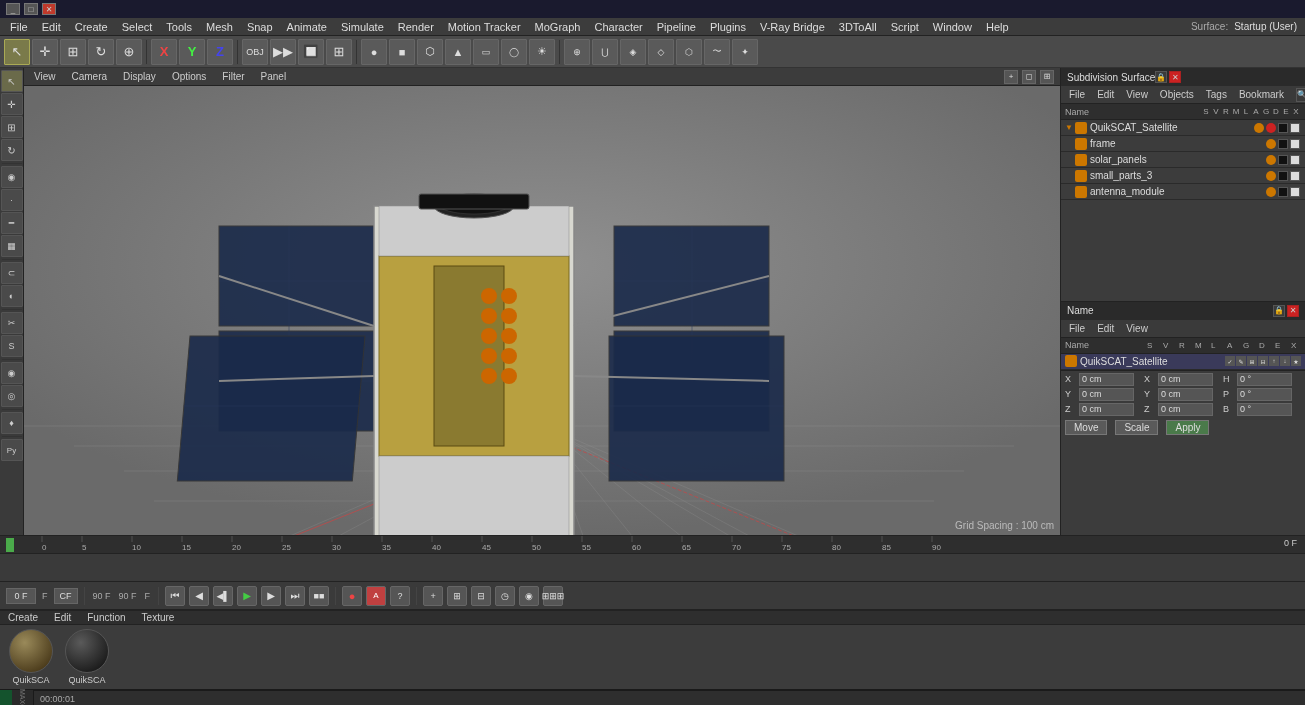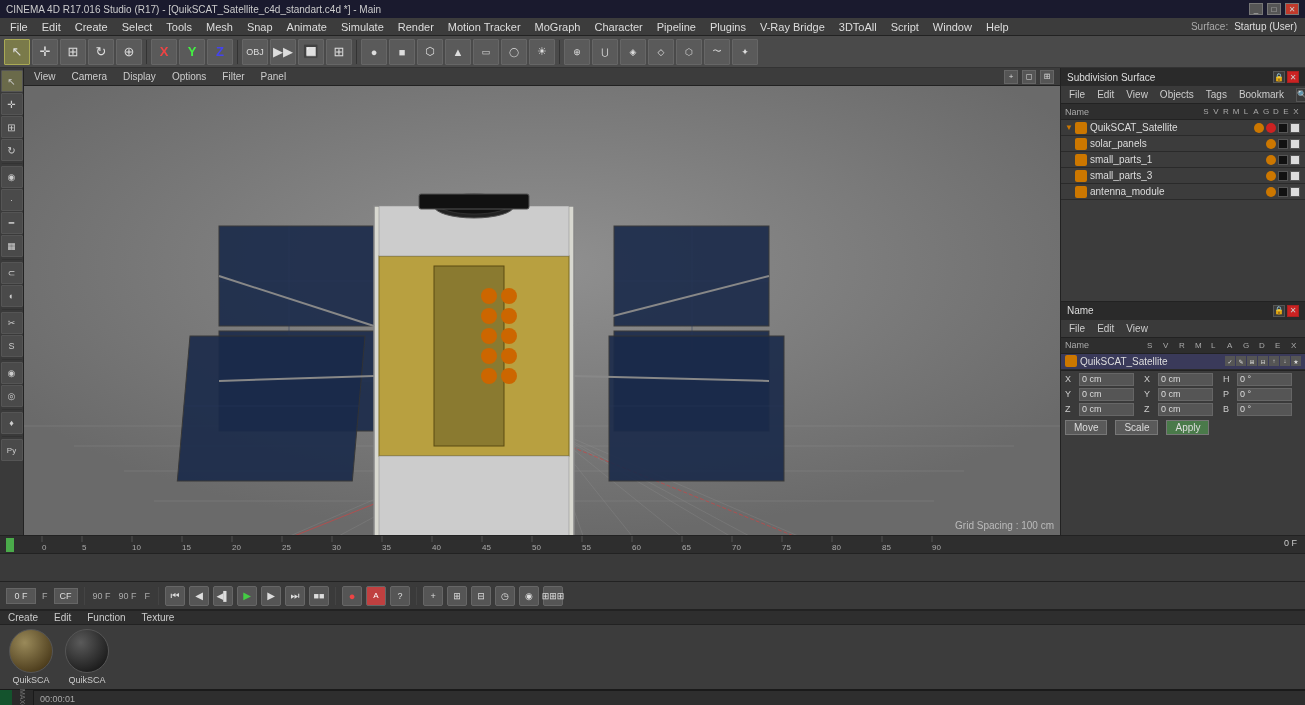--- a/index.html
+++ b/index.html
@@ -80,21 +80,21 @@
     
     #right-panel {
       width: 245px; background: #3c3c3c; display: flex; flex-direction: column; border-left: 1px solid #222;
     }
 
     
     #obj-manager-top {
       height: 50%; border-bottom: 1px solid #222; display: flex; flex-direction: column;
     }
     #obj-manager-header {
-      height: 18px; background: #2a2a2a; display: flex; align-items: center; justify-content: space-between; padding: 0 6px;
+      height: 18px; background: #2a2a2a; display: flex; align-items: center; padding: 0 6px;
       font-size: 10px; color: #ccc;
     }
     #obj-manager-toolbar {
       height: 18px; background: #3a3a3a; display: flex; align-items: center; padding: 0 4px; gap: 4px;
       border-bottom: 1px solid #222;
     }
     .obj-toolbar-btn { font-size: 10px; cursor: pointer; padding: 0 4px; color: #ccc; }
     #obj-manager-col-headers {
       height: 16px; background: #2e2e2e; display: flex; align-items: center; padding: 0 4px;
       border-bottom: 1px solid #222; font-size: 9px; color: #aaa;
@@ -188,21 +188,20 @@
     #maxon-logo {
       width: 22px; writing-mode: vertical-rl; font-size: 8px; color: #888; background: #2a2a2a;
       display: flex; align-items: center; justify-content: center; padding: 4px 0;
       border-right: 1px solid #1a1a1a; flex-shrink: 0;
     }
   </style>
 </head>
 <body>
 
 <div id="title-bar">
-  <span style="font-size:10px;">CINEMA 4D R17.016 Studio (R17) - [QuikSCAT_Satellite_c4d_standart.c4d *] - Main</span>
   <div class="win-controls">
     <div class="win-btn">_</div>
     <div class="win-btn">□</div>
     <div class="win-btn close">✕</div>
   </div>
 </div>
 
 <div id="menu-bar">
   <span class="menu-item">File</span>
   <span class="menu-item">Edit</span>
@@ -462,38 +461,38 @@
         <div class="obj-row" style="background:#3a3a3a;">
           <span style="font-size:8px;color:#cc7700;margin-right:2px;">▼</span>
           <span style="width:12px;height:12px;background:#cc7700;border-radius:2px;margin-right:3px;flex-shrink:0;display:inline-block;"></span>
           <span class="obj-name">QuikSCAT_Satellite</span>
           <span style="width:10px;height:10px;background:#cc7700;border-radius:50%;margin:0 1px;flex-shrink:0;display:inline-block;"></span>
           <span style="width:10px;height:10px;background:#cc2222;border-radius:50%;margin:0 1px;flex-shrink:0;display:inline-block;"></span>
           <span style="width:10px;height:10px;background:#111;border:1px solid #555;margin:0 1px;flex-shrink:0;display:inline-block;"></span>
           <span style="width:10px;height:10px;background:#ddd;border:1px solid #555;margin:0 1px;flex-shrink:0;display:inline-block;"></span>
         </div>
 
+        <div class="obj-row">
+          <span style="width:10px;display:inline-block;"></span>
+          <span style="width:12px;height:12px;background:#cc7700;border-radius:2px;margin-right:3px;flex-shrink:0;display:inline-block;"></span>
+          <span class="obj-name">frame</span>
+          <span style="width:10px;height:10px;background:#cc7700;border-radius:50%;margin:0 1px;flex-shrink:0;display:inline-block;"></span>
+          <span style="width:10px;height:10px;background:#111;border:1px solid #555;margin:0 1px;flex-shrink:0;display:inline-block;"></span>
+          <span style="width:10px;height:10px;background:#ddd;border:1px solid #555;margin:0 1px;flex-shrink:0;display:inline-block;"></span>
+        </div>
 
         <div class="obj-row">
           <span style="width:10px;display:inline-block;"></span>
           <span style="width:12px;height:12px;background:#cc7700;border-radius:2px;margin-right:3px;flex-shrink:0;display:inline-block;"></span>
           <span class="obj-name">solar_panels</span>
           <span style="width:10px;height:10px;background:#cc7700;border-radius:50%;margin:0 1px;flex-shrink:0;display:inline-block;"></span>
           <span style="width:10px;height:10px;background:#111;border:1px solid #555;margin:0 1px;flex-shrink:0;display:inline-block;"></span>
           <span style="width:10px;height:10px;background:#ddd;border:1px solid #555;margin:0 1px;flex-shrink:0;display:inline-block;"></span>
         </div>
 
-        <div class="obj-row">
-          <span style="width:10px;display:inline-block;"></span>
-          <span style="width:12px;height:12px;background:#cc7700;border-radius:2px;margin-right:3px;flex-shrink:0;display:inline-block;"></span>
-          <span class="obj-name">small_parts_1</span>
-          <span style="width:10px;height:10px;background:#cc7700;border-radius:50%;margin:0 1px;flex-shrink:0;display:inline-block;"></span>
-          <span style="width:10px;height:10px;background:#111;border:1px solid #555;margin:0 1px;flex-shrink:0;display:inline-block;"></span>
-          <span style="width:10px;height:10px;background:#ddd;border:1px solid #555;margin:0 1px;flex-shrink:0;display:inline-block;"></span>
-        </div>
 
         <div class="obj-row">
           <span style="width:10px;display:inline-block;"></span>
           <span style="width:12px;height:12px;background:#cc7700;border-radius:2px;margin-right:3px;flex-shrink:0;display:inline-block;"></span>
           <span class="obj-name">small_parts_3</span>
           <span style="width:10px;height:10px;background:#cc7700;border-radius:50%;margin:0 1px;flex-shrink:0;display:inline-block;"></span>
           <span style="width:10px;height:10px;background:#111;border:1px solid #555;margin:0 1px;flex-shrink:0;display:inline-block;"></span>
           <span style="width:10px;height:10px;background:#ddd;border:1px solid #555;margin:0 1px;flex-shrink:0;display:inline-block;"></span>
         </div>
 

